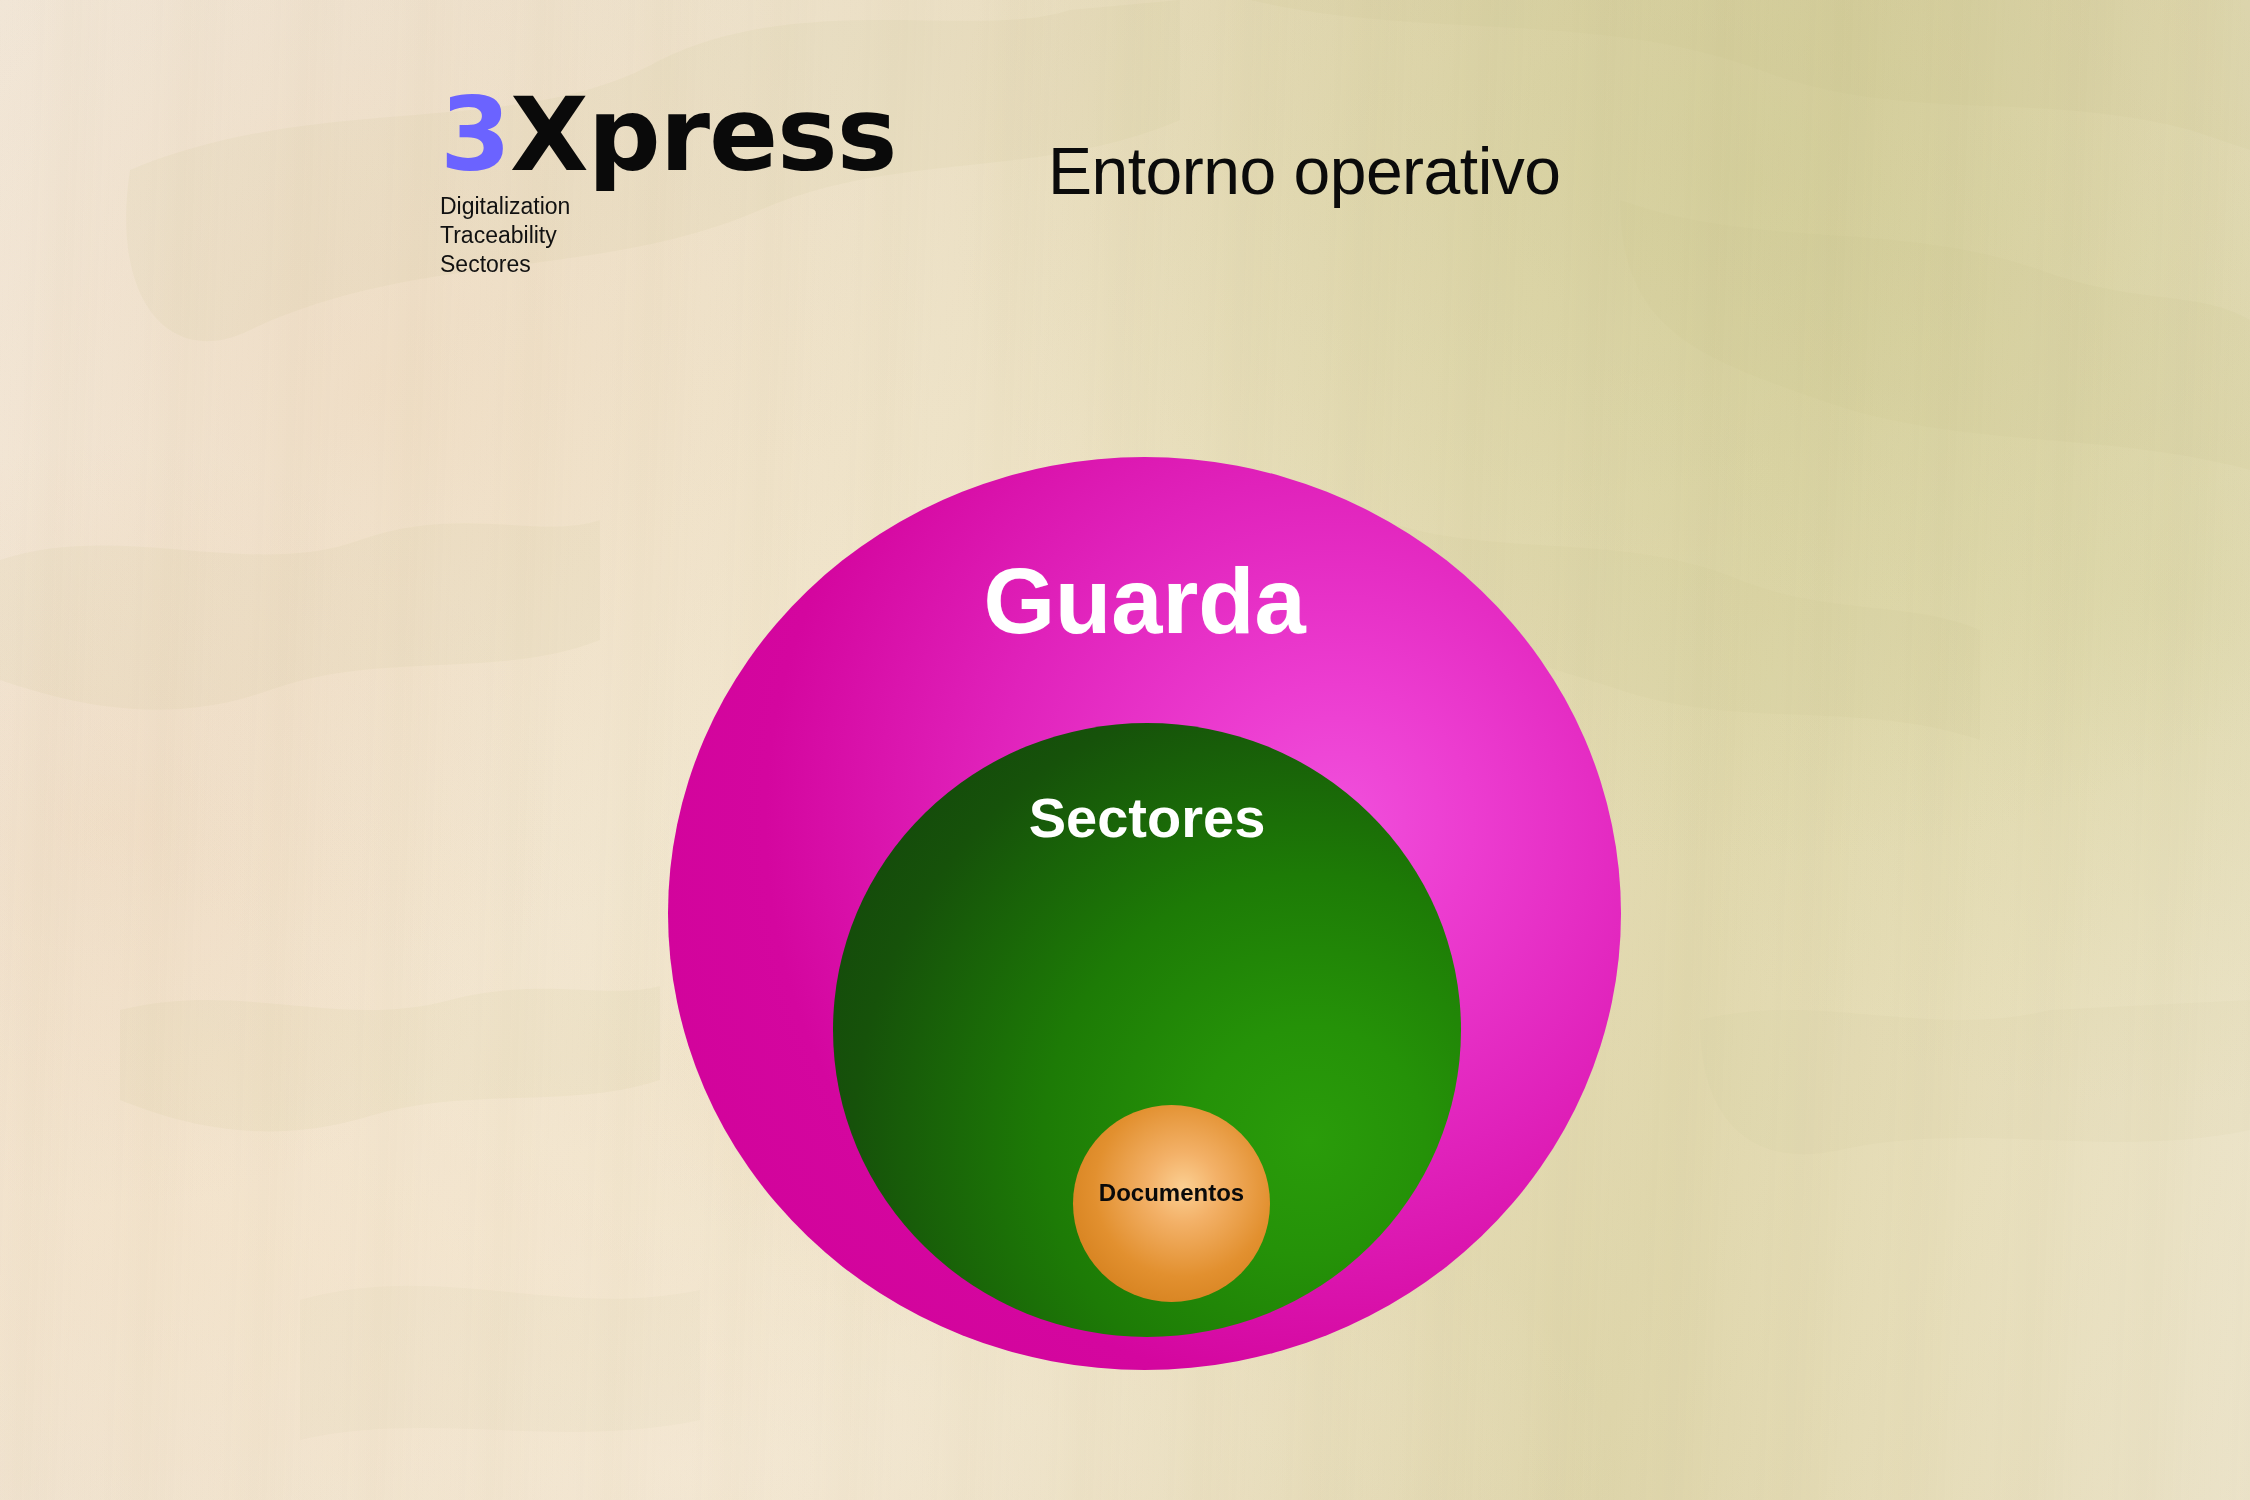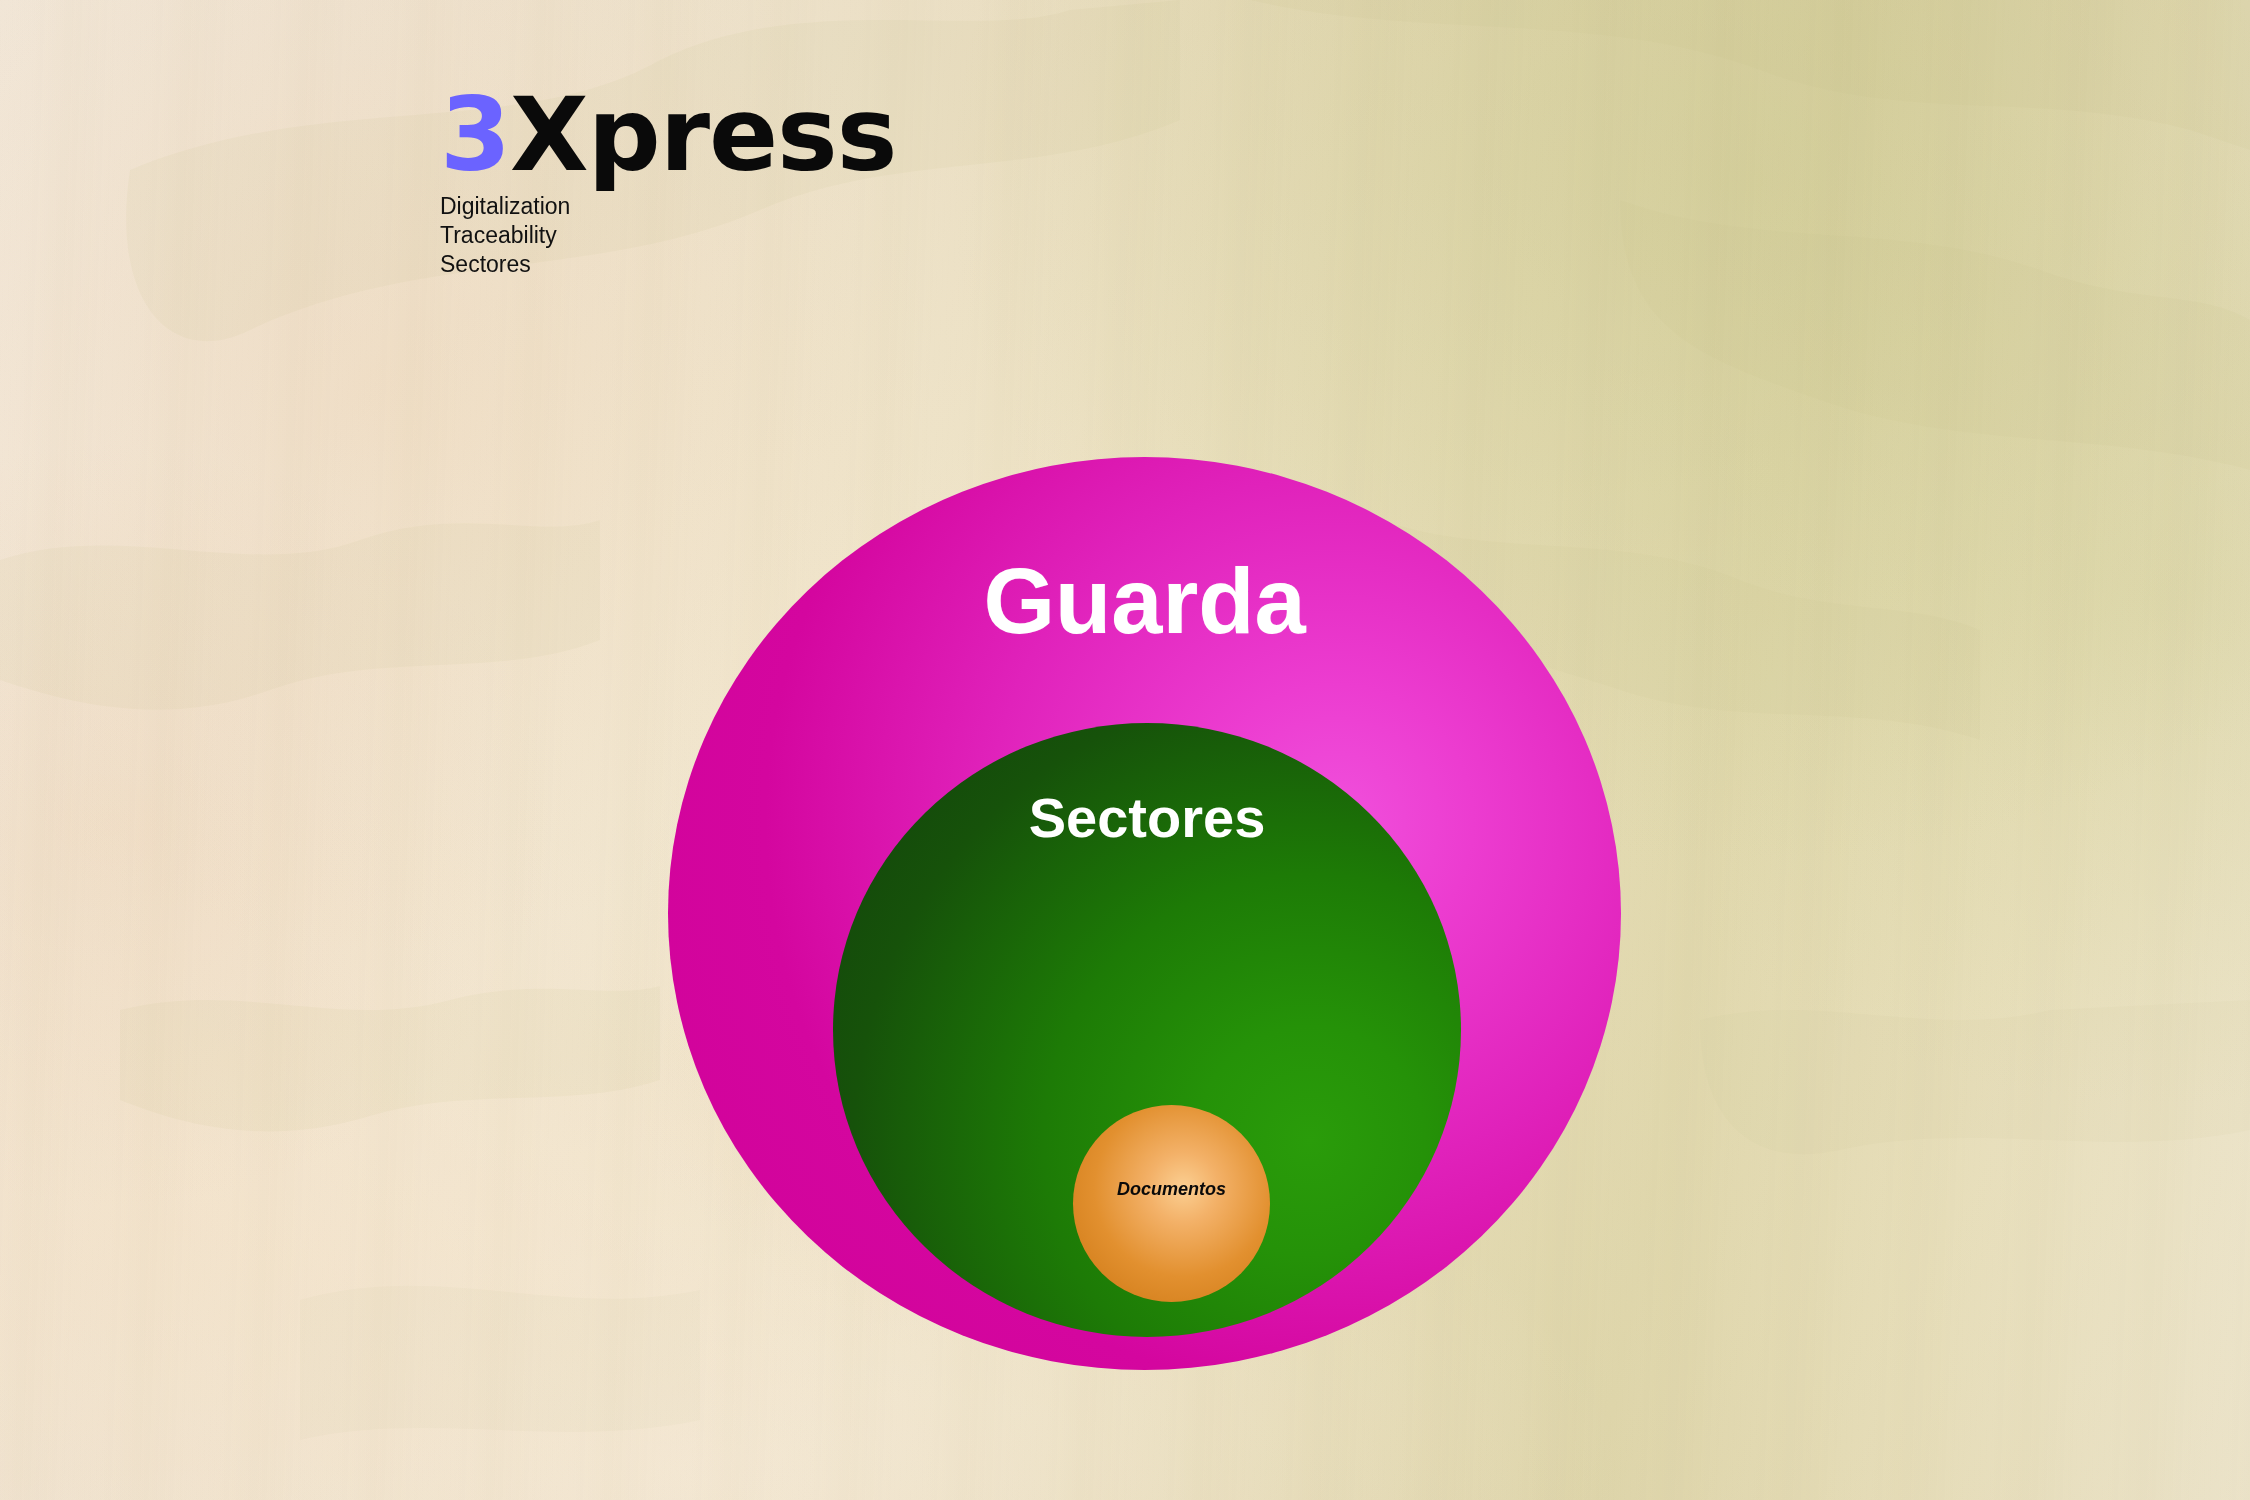--- a/index.html
+++ b/index.html
@@ -127,21 +127,21 @@
     background:
       radial-gradient(circle at 68% 30%, #7fa4f4 0%, #5b8cef 18%, #2f7ae4 46%, #0d6cdc 74%, #0a64d2 100%);
   }
   #c-contenedores .cap { color:#ffffff; font-size:33px; margin-top:42px; }
 
   #c-documentos {
     left:1070px; top:1105px; width:197px; height:197px;
     background:
       radial-gradient(circle at 56% 42%, #fbcf92 0%, #f3b168 22%, #e2902f 56%, #d4801d 82%, #cc7a16 100%);
   }
-  #c-documentos .cap { color:#0a0a0a; font-size:18px; margin-top:74px;font-style:italic; }
+  #c-documentos .cap { color:#0a0a0a; font-size:24px; margin-top:74px; }
 </style>
 </head>
 <body>
 
 <div id="bg">
   <div class="bg-base"></div>
   <div class="bg-wash-a"></div>
   <div class="bg-wash-b"></div>
   <svg class="bg-map" viewBox="0 0 2250 1500" preserveAspectRatio="none">
     <g fill="#c8c48a" opacity="0.35">
@@ -171,20 +171,21 @@
 <div id="logo">
   <div class="logo-word"><span class="three">3</span><span>Xpress</span></div>
   <div class="logo-tag">
     <div>Digitalization</div>
     <div>Traceability</div>
     <div>Sectores</div>
   </div>
 </div>
 
 <div id="headline">
+  <div class="headline-main">Entorno operativo</div>
 </div>
 
 <div id="venn">
 
   <div class="bubble" id="c-guarda">
     <span class="cap">Guarda</span>
   </div>
 
   <div class="bubble" id="c-sectores">
     <span class="cap">Sectores</span>

